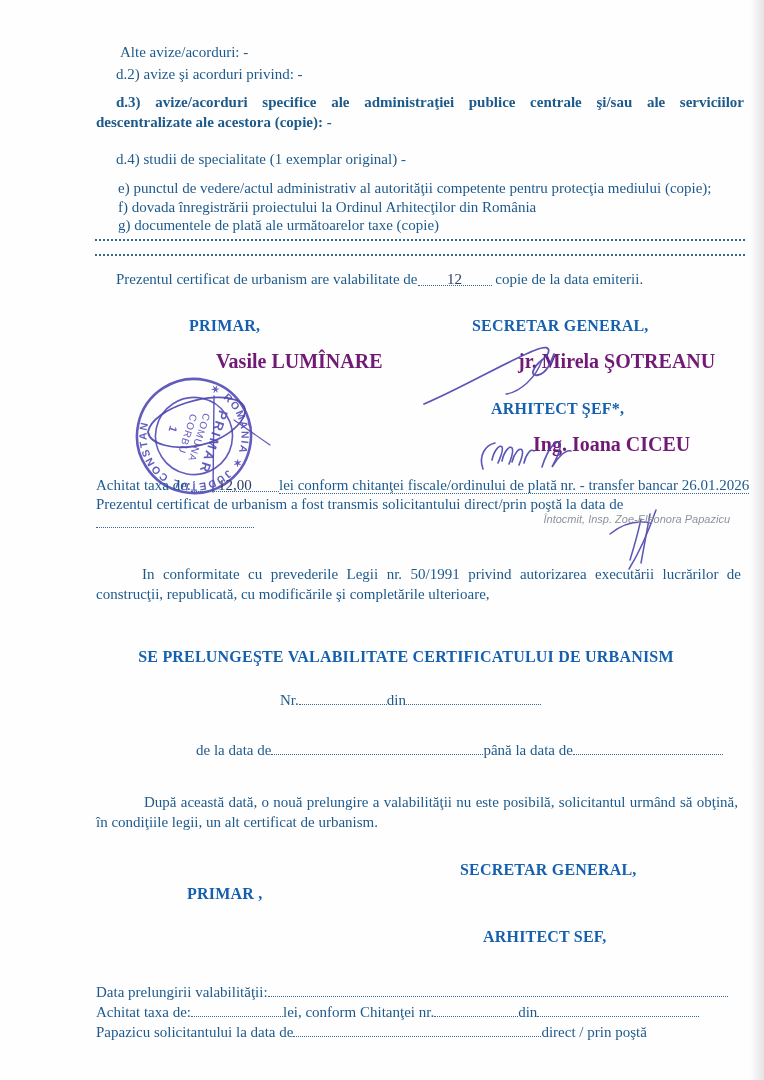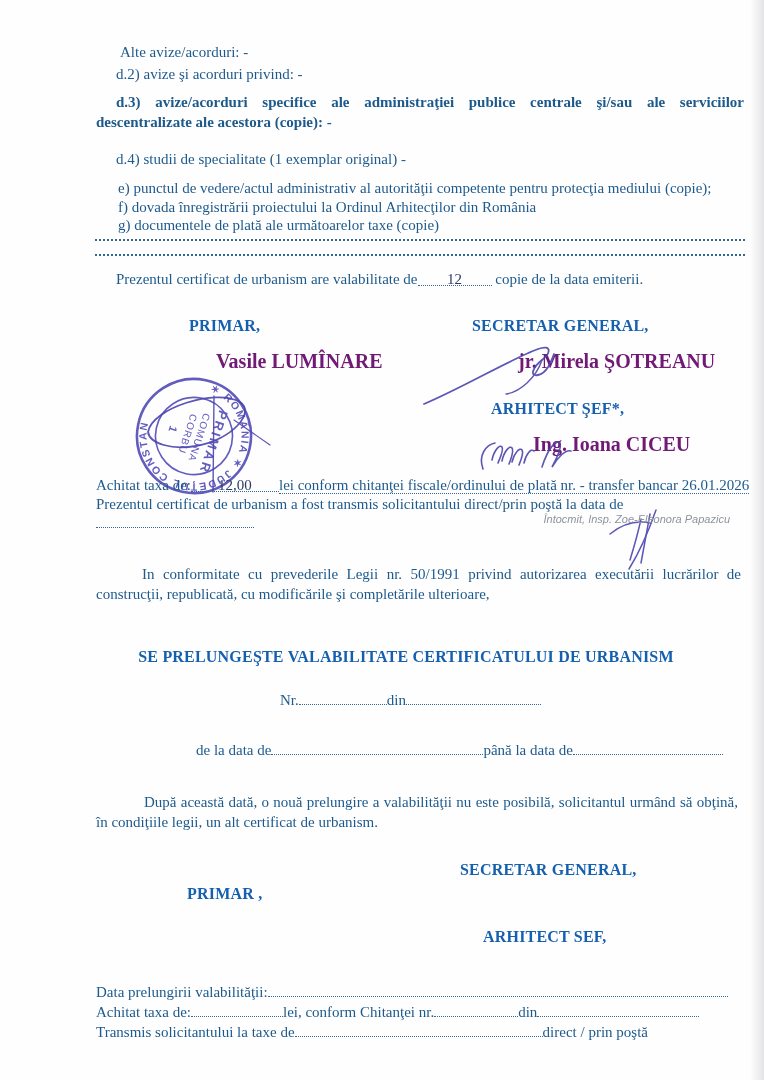--- a/index.html
+++ b/index.html
@@ -137,19 +137,19 @@
   <div class="abs title-blue" style="left:483px;top:928px;">ARHITECT SEF,</div>
 
   <div class="abs" style="left:96px;top:982px;line-height:20px;">
     <div>
       <span>Data prelungirii valabilităţii:</span><span class="dotfill" style="width:460px;"></span>
     </div>
     <div>
       <span>Achitat taxa de:</span><span class="dotfill" style="width:92px;"></span><span>lei, conform Chitanţei nr.</span><span class="dotfill" style="width:84px;"></span><span>din</span><span class="dotfill" style="width:162px;"></span>
     </div>
     <div>
-      <span>Transmis solicitantului la taxe de</span><span class="dotfill" style="width:248px;"></span><span>direct / prin poştă</span>
+      <span>Papazicu solicitantului la data de</span><span class="dotfill" style="width:248px;"></span><span>direct / prin poştă</span>
     </div>
   </div>
 
   <div class="abs edge-shadow"></div>
 
 </div>
 
 </body></html>

